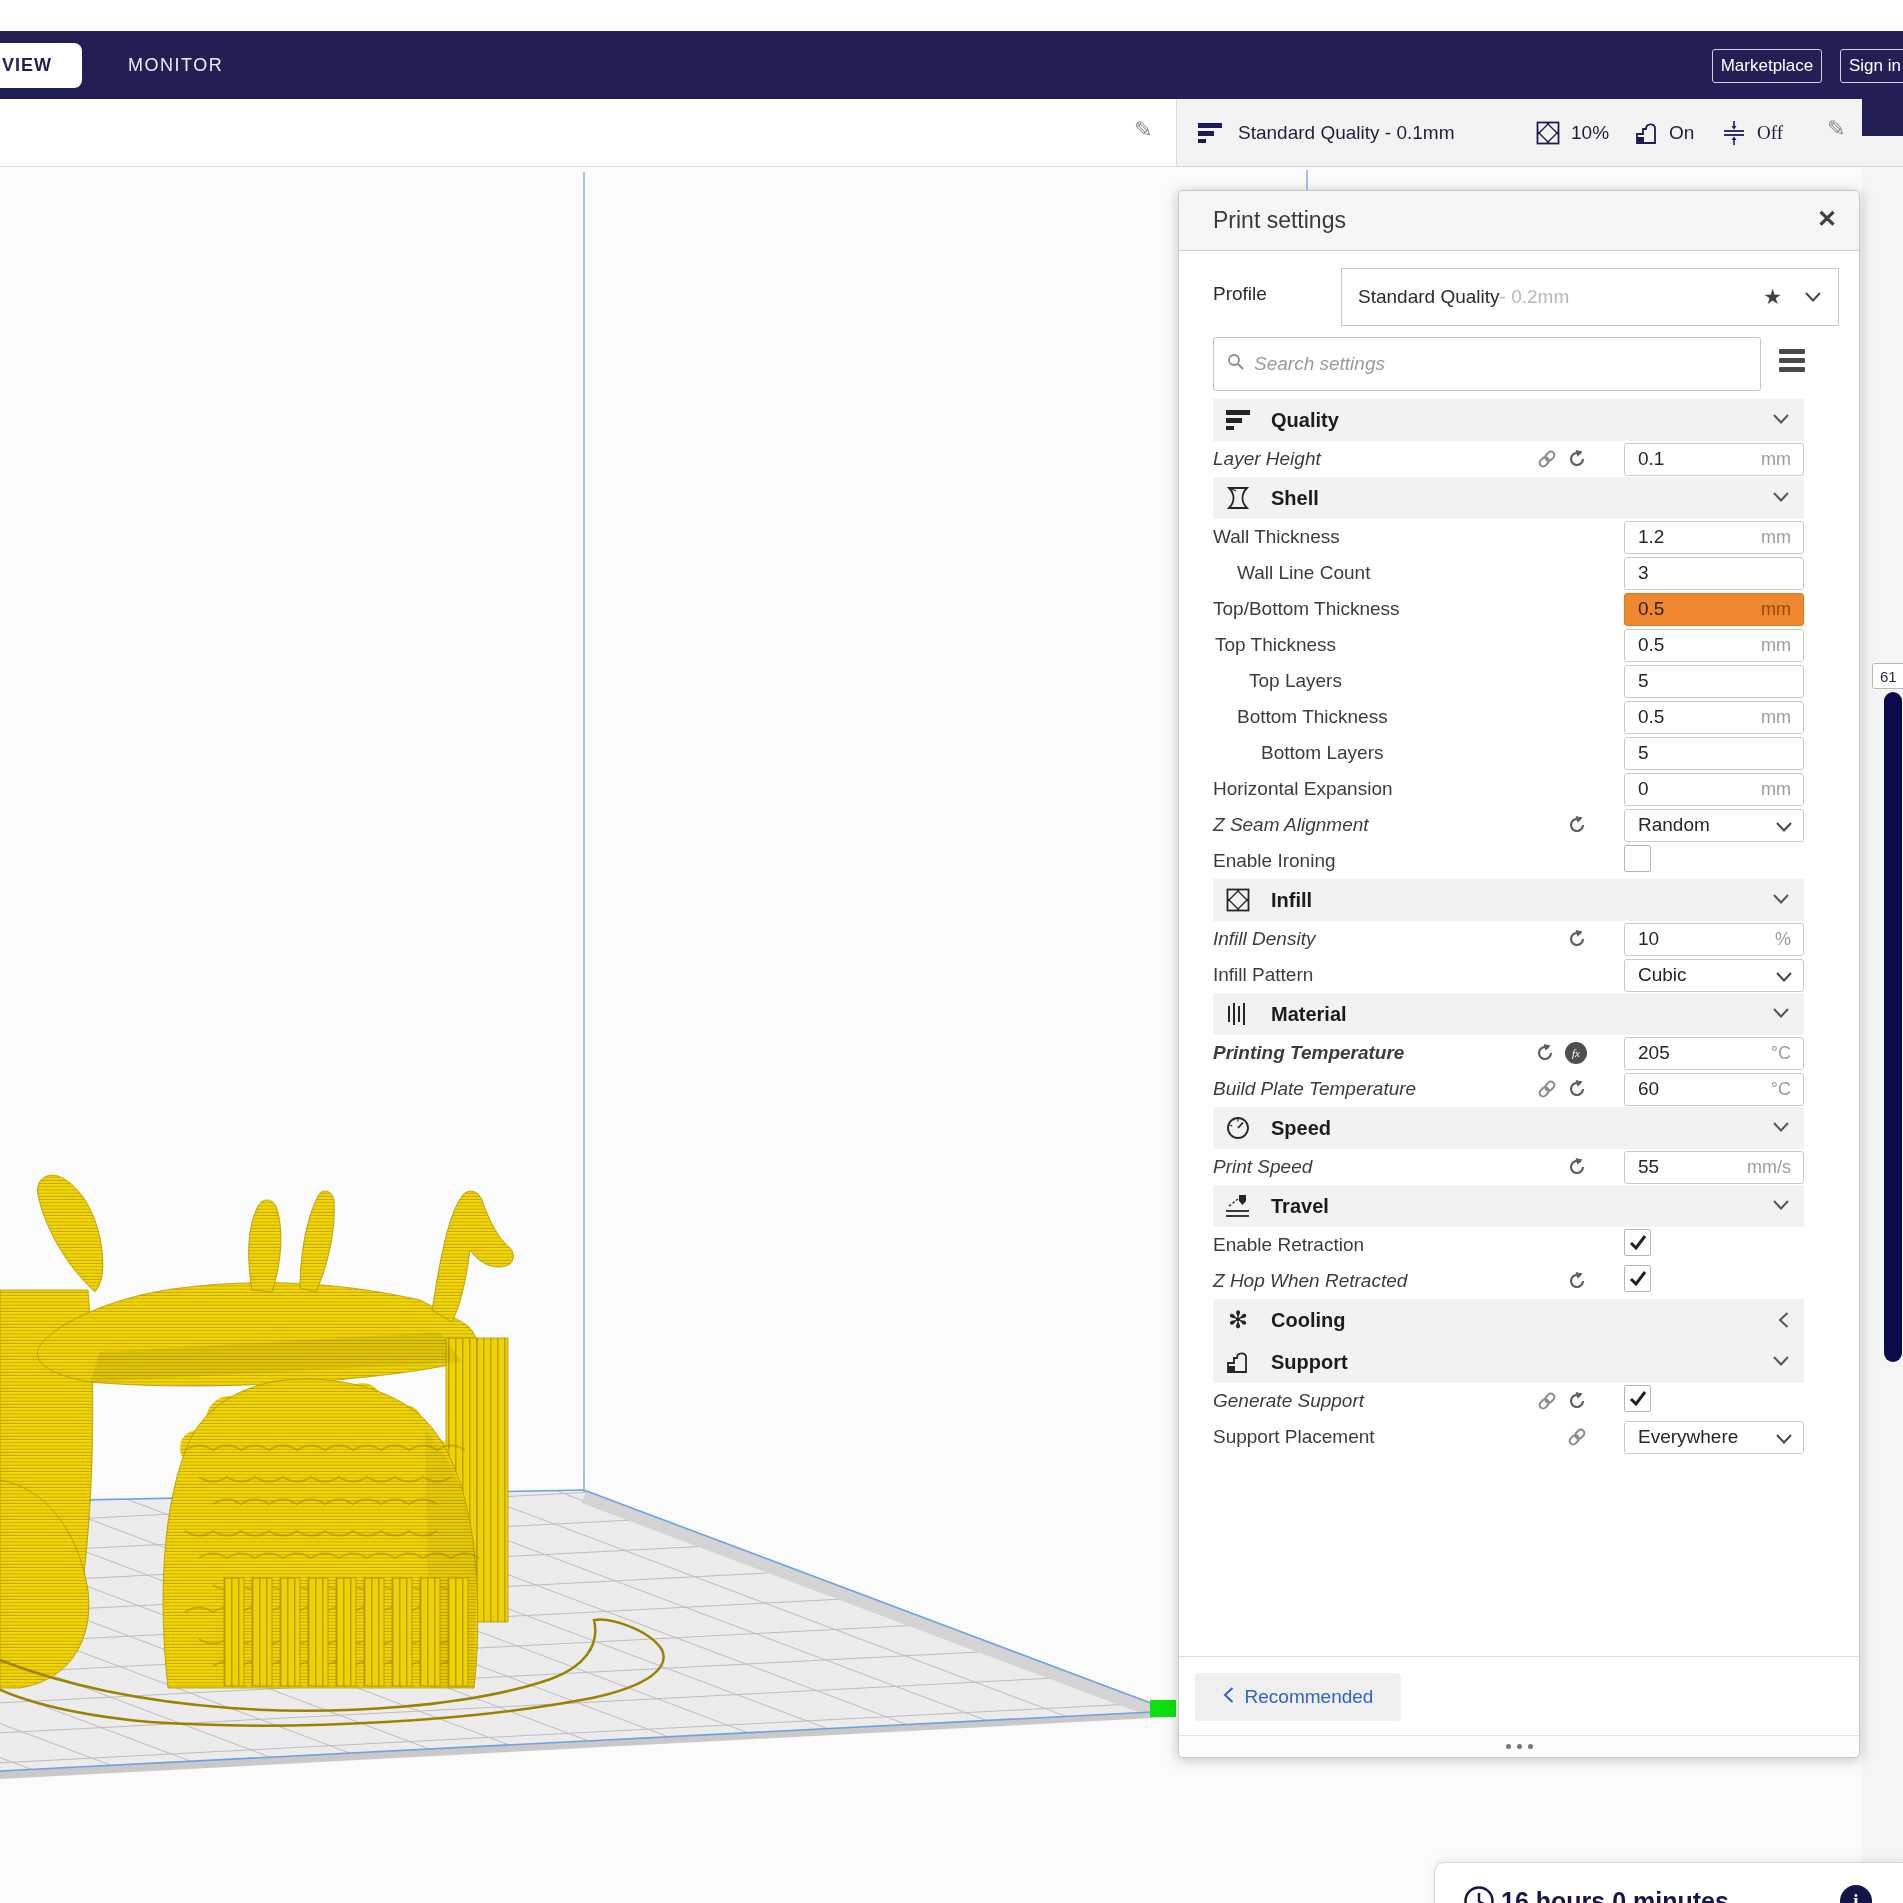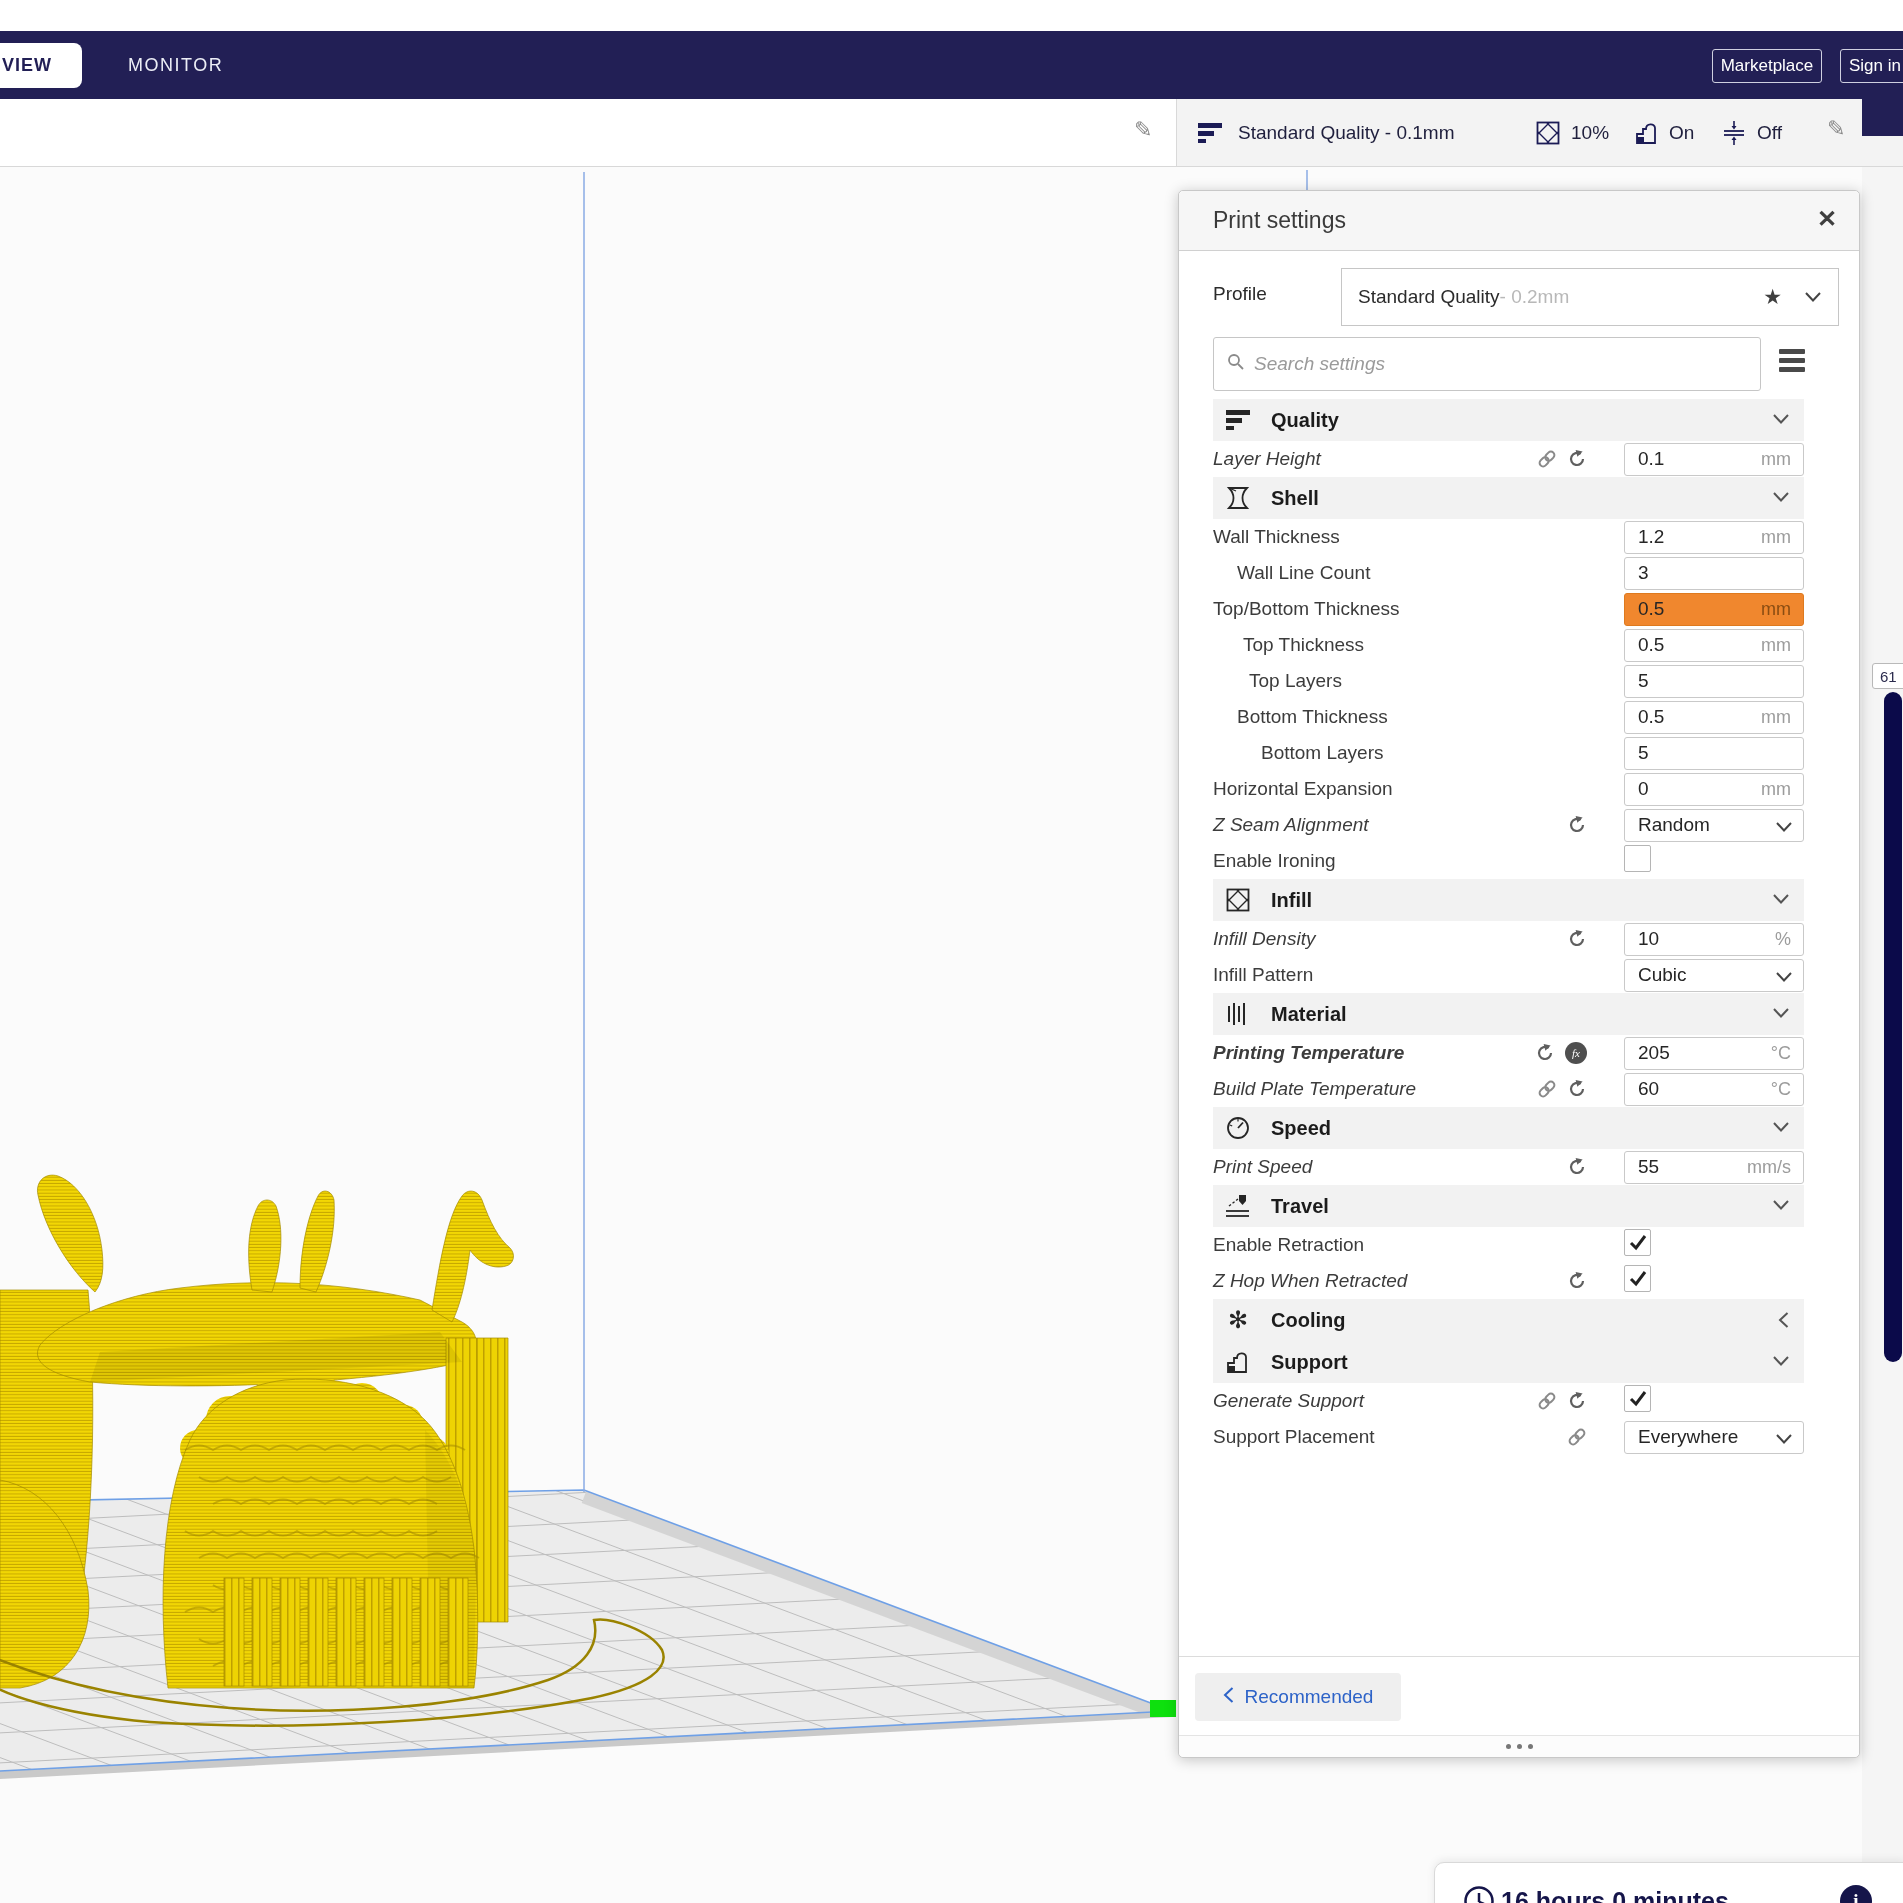--- a/index.html
+++ b/index.html
@@ -152,21 +152,21 @@
       <span class="tb-item" style="left:544px;" id="tb-adhesion-icon">
           <svg width="26" height="26" viewBox="0 0 26 26" xmlns="http://www.w3.org/2000/svg">
             <line x1="3" y1="11" x2="23" y2="11" stroke="#1b1b55" stroke-width="1.8"></line>
             <line x1="3" y1="15" x2="23" y2="15" stroke="#1b1b55" stroke-width="1.8"></line>
             <line x1="13" y1="1" x2="13" y2="7" stroke="#1b1b55" stroke-width="1.6"></line>
             <polygon points="10.5,6 15.5,6 13,9.5" fill="#1b1b55"></polygon>
             <line x1="13" y1="25" x2="13" y2="19" stroke="#1b1b55" stroke-width="1.6"></line>
             <polygon points="10.5,20 15.5,20 13,16.5" fill="#1b1b55"></polygon>
           </svg>
         </span>
-      <span class="tb-item" style="left:580px;">Off</span>
+      <span class="tb-item" style="left:580px;font-family:Liberation Serif, serif;">Off</span>
       <span class="tb-pencil" style="left:650px;top:17px;">✎</span>
     </div>
     <div class="navyblock"></div>
   </div>
 
   <div class="viewport"></div>
   <div class="gutter"></div>
   <svg id="scene" width="1903" height="1736" viewBox="0 167 1903 1736">
     <defs>
       <pattern id="lay" width="4" height="3.2" patternUnits="userSpaceOnUse">
@@ -395,21 +395,21 @@
         <div class="s-row">
           <span class="s-label" style="margin-left: 34px;">Top/Bottom Thickness</span>
           <div class="ctrl">
             <div class="inp highlight">
               <span class="val">0.5</span>
               <span class="unit">mm</span>
             </div>
           </div>
         </div>
         <div class="s-row">
-          <span class="s-label" style="margin-left: 64px;">Top Thickness</span>
+          <span class="s-label" style="margin-left: 36px;">Top Thickness</span>
           <div class="ctrl">
             <div class="inp">
               <span class="val">0.5</span>
               <span class="unit">mm</span>
             </div>
           </div>
         </div>
         <div class="s-row">
           <span class="s-label" style="margin-left: 70px;">Top Layers</span>
           <div class="ctrl">

